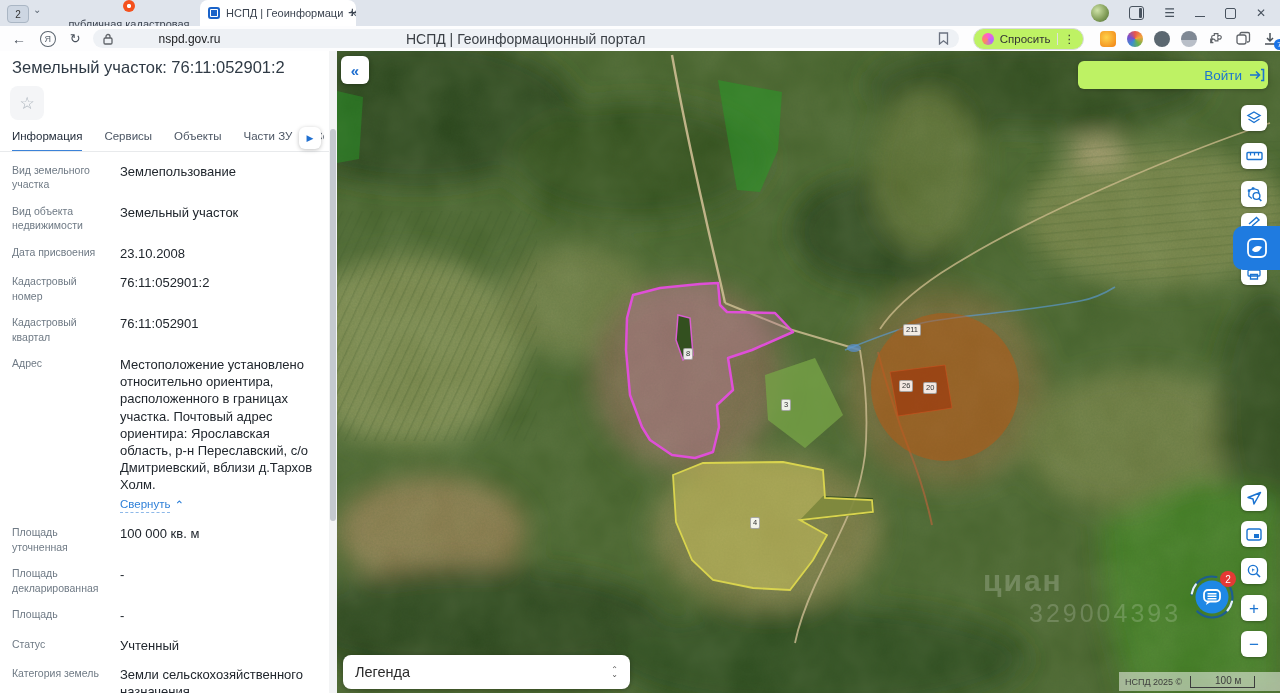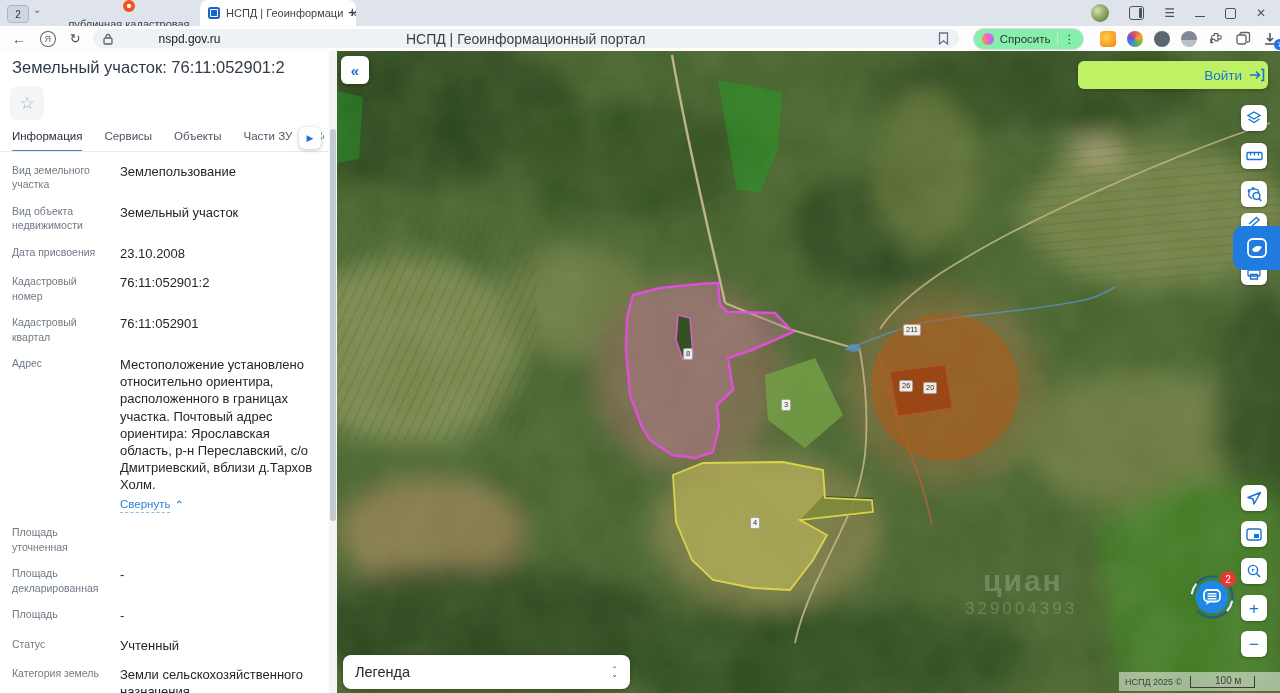--- a/index.html
+++ b/index.html
@@ -33,21 +33,21 @@
   .navico{font-size:14px;color:#474f5a;margin-left:12px;}
   .ya-circ{width:14px;height:14px;border:1.4px solid #5c6670;border-radius:50%;font-size:9px;color:#5c6670;
            display:flex;align-items:center;justify-content:center;margin-left:14px;}
   .reload{font-size:13px;color:#474f5a;margin-left:14px;}
   .omnibox{position:relative;margin-left:12px;width:866px;height:19px;background:#eef1f5;border-radius:10px;
            display:flex;align-items:center;padding:0 10px;gap:40px;}
   .url{font-size:12px;color:#202124;margin-left:6px;}
   .pagetitle{position:absolute;left:0;right:0;text-align:center;font-size:14px;color:#3a3f45;pointer-events:none;}
   .bookflag{margin-left:auto;}
   .askpill{display:flex;align-items:center;gap:6px;height:20px;border:1px solid #dadce0;border-radius:12px;
-           background:#86efac;padding:0 8px;margin-left:14px;font-size:11.5px;color:#333;}
+           background:#bef264;padding:0 8px;margin-left:14px;font-size:11.5px;color:#333;}
   .askico{width:12px;height:12px;border-radius:50%;
           background:conic-gradient(#ff5bd3,#b06bff,#ff8a5b,#ff5bd3);}
   .asksep{width:1px;height:12px;background:#e0e0e0;}
   .exts{display:flex;align-items:center;gap:11px;margin-left:16px;}
   .ext{width:16px;height:16px;border-radius:4px;}
   .ext.e1{background:radial-gradient(circle at 40% 40%,#ffd24a,#f07f13);}
   .ext.e2{border-radius:50%;background:conic-gradient(#e8554d,#f2a33c,#69b34c,#3c8dd0,#7a4fd0,#e8554d);}
   .ext.e3{border-radius:50%;background:#5b6770;}
   .ext.e4{border-radius:50%;background:linear-gradient(#7f8894 55%,#b9bfc8 55%);}
   .dl{position:relative;width:18px;height:16px;}
@@ -97,21 +97,21 @@
   .legend{position:absolute;left:6px;top:604px;width:287px;height:34px;border-radius:8px;background:#fff;
           box-shadow:0 1px 5px rgba(0,0,0,.3);display:flex;align-items:center;padding:0 12px;box-sizing:border-box;
           font-size:14.5px;color:#2b2b2b;}
   .legchev{margin-left:auto;display:flex;flex-direction:column;color:#555;font-size:8px;line-height:5px;}
   .attrib{position:absolute;left:782px;top:621px;width:161px;height:19px;background:rgba(255,255,255,.5);
           display:flex;align-items:center;gap:8px;padding:0 6px;box-sizing:border-box;}
   .attrib .c{font-size:9px;color:#3c3c3c;white-space:nowrap;}
   .scalebar{width:52px;height:11px;border-left:1.5px solid #3c3c3c;border-right:1.5px solid #3c3c3c;
             border-bottom:1.5px solid #3c3c3c;font-size:10px;color:#3c3c3c;text-align:center;line-height:9px;padding-left:11px;}
   .wm1{position:absolute;left:646px;top:513px;font-size:30px;font-weight:bold;color:rgba(255,255,255,.20);letter-spacing:2px;}
-  .wm2{position:absolute;left:628px;top:548px;font-size:17px;color:rgba(255,255,255,.18);letter-spacing:3px;}
+  .wm2{position:absolute;left:692px;top:548px;font-size:25px;color:rgba(255,255,255,.18);letter-spacing:3px;}
 </style>
 </head>
 <body>
 
 <div class="stage">
 
   <div class="tabstrip">
     <div class="tabgroup">2</div>
     <div class="tabdrop">⌄</div>
     <div class="tab t1">
@@ -220,20 +220,21 @@
         <div class="fvalue">
           <span>Местоположение установлено относительно ориентира, расположенного в границах участка. Почтовый адрес ориентира: Ярославская область, р-н Переславский, с/о Дмитриевский, вблизи д.Тархов Холм.</span><br>
           <span class="collapse-link">
             <span class="t">Свернуть</span>
             <span>⌃</span>
           </span>
         </div>
       </div>
       <div class="frow">
         <div class="flabel">Площадь уточненная</div>
+        <div class="fvalue">100 000 кв. м</div>
       </div>
       <div class="frow">
         <div class="flabel">Площадь декларированная</div>
         <div class="fvalue">-</div>
       </div>
       <div class="frow">
         <div class="flabel">Площадь</div>
         <div class="fvalue">-</div>
       </div>
       <div class="frow">

